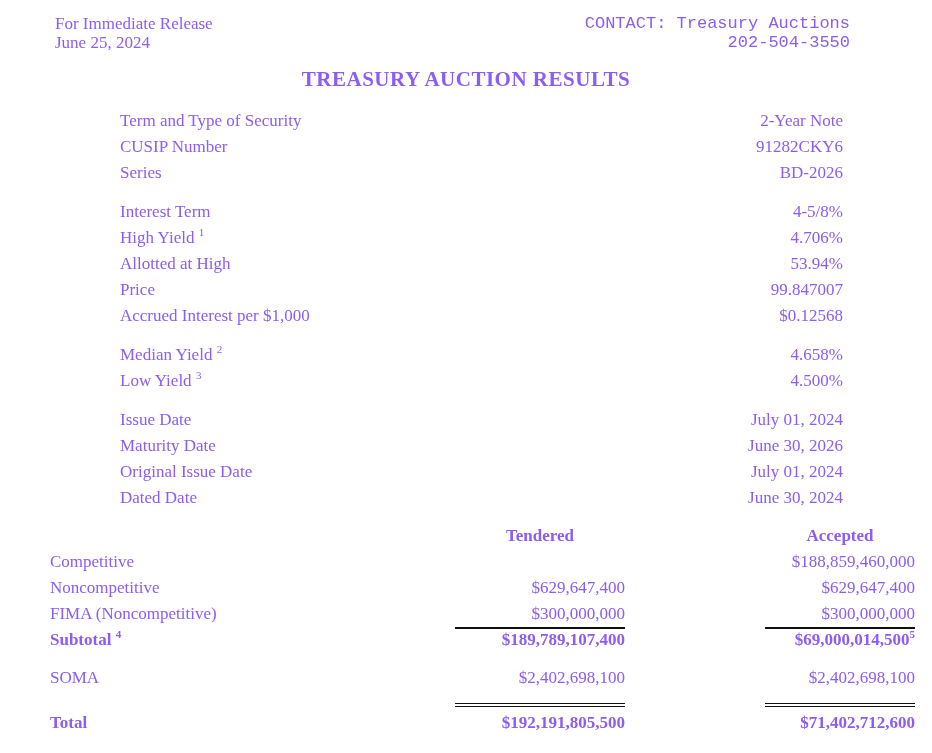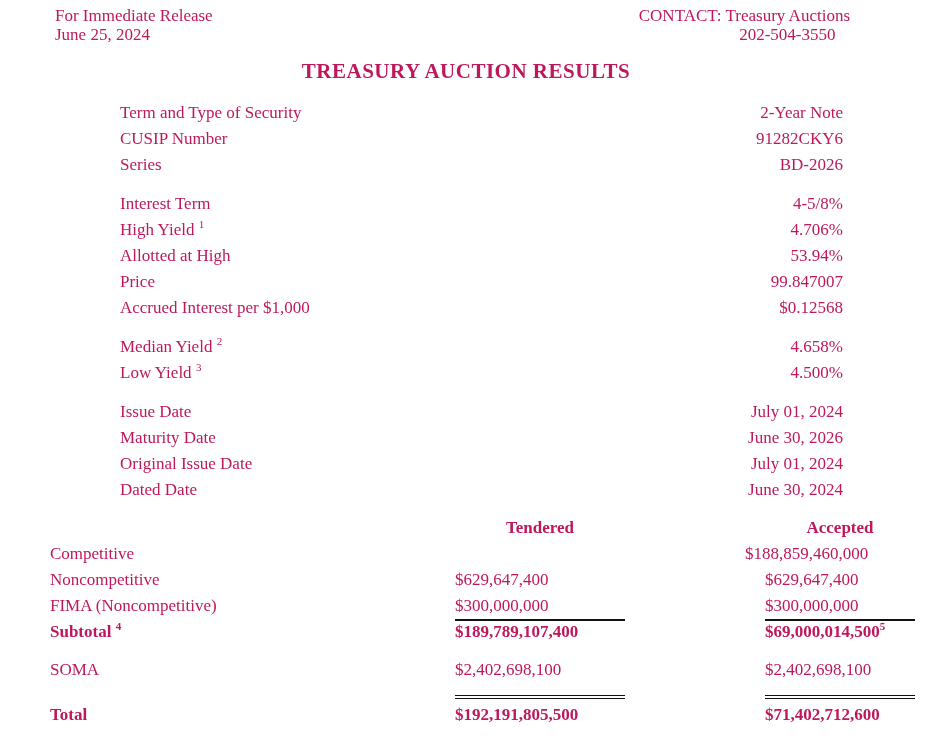--- a/index.html
+++ b/index.html
@@ -1,47 +1,47 @@
 <!DOCTYPE html>
 <html><head>
 <meta charset="utf-8">
 <style>
   html,body{margin:0;padding:0;background:#fff;}
   .page{
     position:relative;
     width:932px;height:753px;
-    background:#ffffff;color:#be185d;
+    background:#ffffff;color:#8b5cf6;
     font-family:"Liberation Serif","DejaVu Serif",serif;
     font-size:17px;line-height:26px;
     overflow:hidden;
     box-sizing:border-box;
-    padding-top:6px;
+    padding-top:14px;
   }
   
   .hdr{display:flex;justify-content:space-between;padding:0 82px 0 55px;line-height:19px;}
-  .hdr .right{text-align:center;}
+  .hdr .right{text-align:right;font-family:Liberation Mono, monospace;}
   .hdr .phone{padding-left:86px;}
   
   .title{
     text-align:center;font-weight:bold;font-size:21px;line-height:22px;
     letter-spacing:.5px;margin-top:16px;
   }
   
   .details{margin:18px 89px 0 120px;}
   .dgroup{margin-top:0;}
   .dgroup + .dgroup{margin-top:13px;}
   .drow{display:flex;justify-content:space-between;height:26px;}
   .dlabel{white-space:nowrap;}
   .dvalue{white-space:nowrap;text-align:left;}
   sup{font-size:11px;line-height:0;vertical-align:super;}
   
   .rtable{margin:12px 17px 0 50px;}
   .trow{display:flex;align-items:baseline;height:26px;}
   .trow .tlabel{flex:1;white-space:nowrap;}
-  .tcell{width:170px;white-space:nowrap;box-sizing:border-box;}
+  .tcell{width:170px;text-align:right;white-space:nowrap;box-sizing:border-box;}
   .tcell.accepted{width:150px;margin-left:140px;}
   .thead .tcell{text-align:center;font-weight:bold;}
   .trow.bold .tlabel,.trow.bold .tcell{font-weight:bold;}
   .trow.underline .tcell{border-bottom:2px solid #111;}
   .trow.gap{margin-top:12px;}
   .trow.rule-double{height:auto;}
   .trow.rule-double .tcell{border-top:4px double #111;padding-top:3px;}
 </style>
 </head>
 <body>

